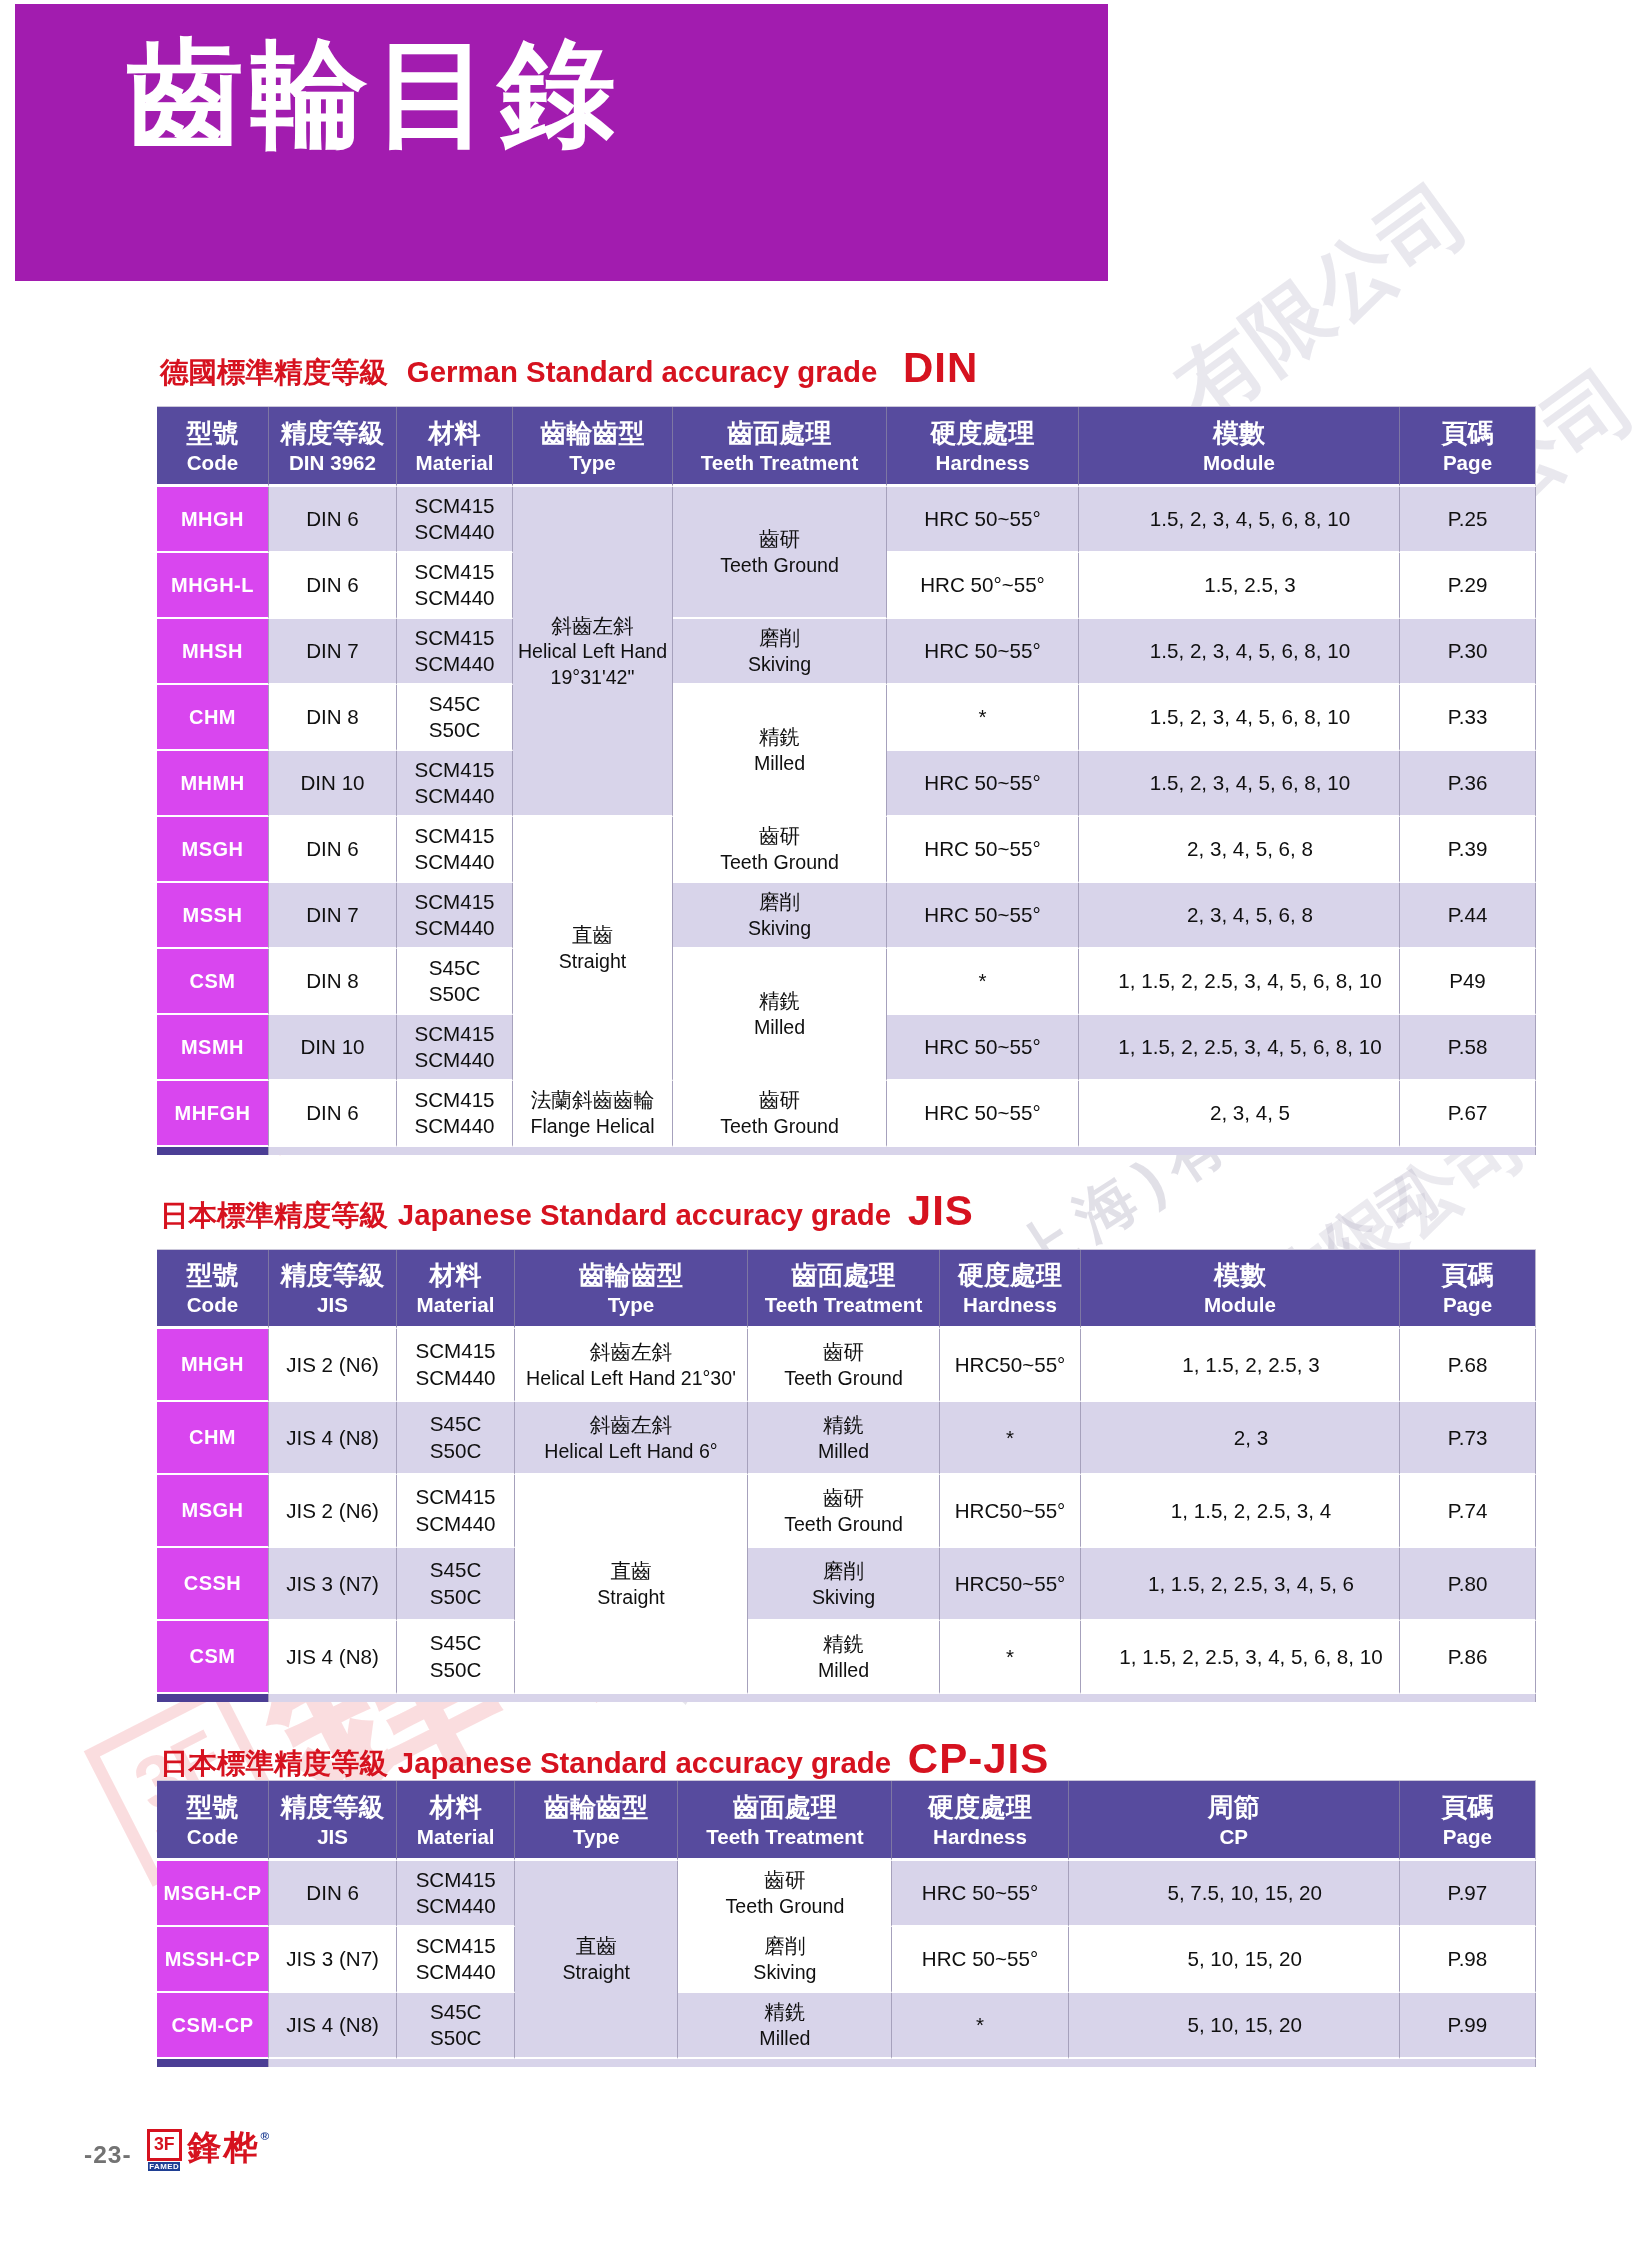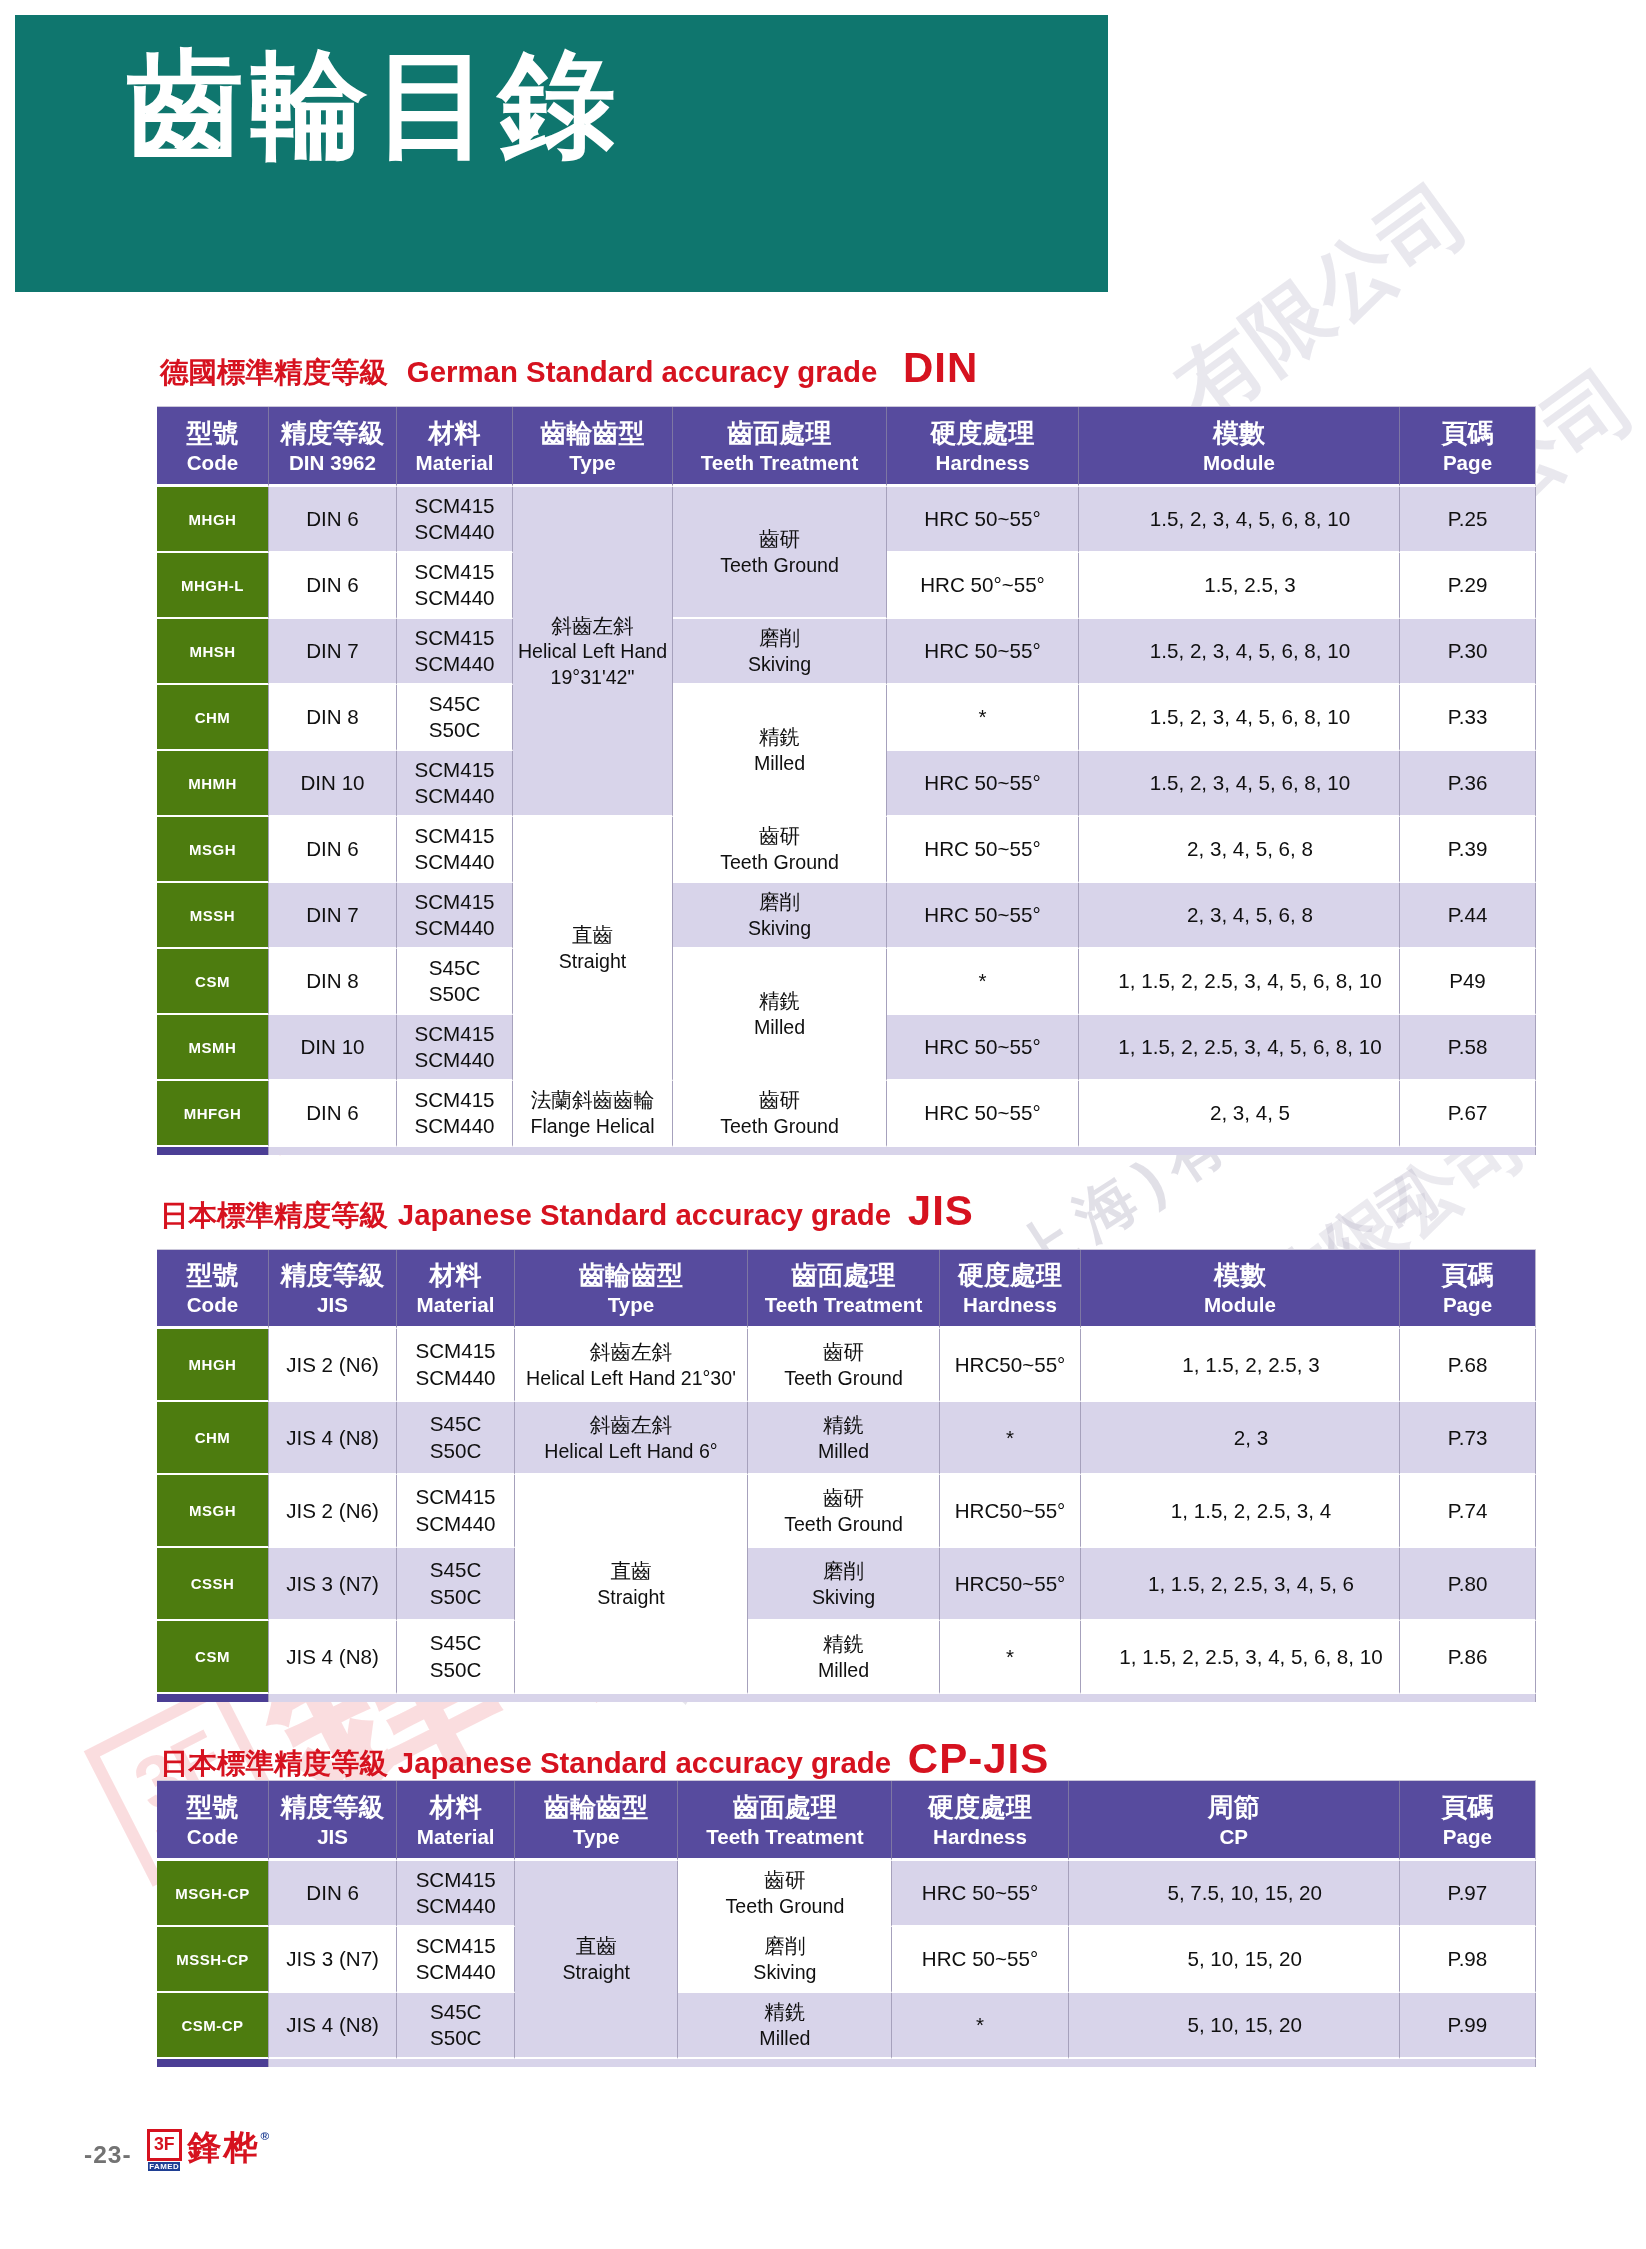--- a/index.html
+++ b/index.html
@@ -1,42 +1,42 @@
 <!DOCTYPE html>
 <html style="font-size:7.9px"><head>
 <meta charset="utf-8">
 <style>
   html,body{margin:0;padding:0;}
   body{
     width:1647px;height:2250px;position:relative;background:#ffffff;
     font-family:"Liberation Sans","DejaVu Sans",sans-serif;color:#111;overflow:hidden;
   }
   
-  .banner{position:absolute;left:14.7px;top:15px;width:1093px;height:277px;background:#0f766e;}
+  .banner{position:absolute;left:14.7px;top:4px;width:1093px;height:277px;background:#a21caf;}
   .banner-zh{position:absolute;left:112px;top:25.5px;font-size:117px;font-weight:900;color:#fff;letter-spacing:6.9px;line-height:1.1;white-space:nowrap;}
   .banner-en{position:absolute;left:361px;top:183px;font-size:73px;font-weight:500;color:#fff;white-space:nowrap;}
   
   .sec-heading{position:absolute;display:flex;align-items:baseline;color:#D6121F;font-weight:700;white-space:nowrap;}
   .sec-heading .shzh{font-size:28.5px;}
   .sec-heading .shen{font-size:29.4px;margin-left:9.8px;}
   .sec-heading .shgrade{font-size:42px;margin-left:16.7px;letter-spacing:1px;}
   #heading-din{left:160px;top:344px;gap:9px;}
   #heading-jis{left:160px;top:1187px;}
   #heading-cpjis{left:160px;top:1735px;}
   
   table.tbl{position:absolute;border-collapse:separate;border-spacing:0;table-layout:fixed;border-top:1.5px solid #CBC7DA;}
   #table-din{left:157px;top:406px;width:1379px;}
   #table-jis{left:157px;top:1249px;width:1379px;}
   #table-cpjis{left:157px;top:1780px;width:1379px;}
   .tbl th{background:#574B9E;color:#fff;border-right:1px solid #7E77A3;border-bottom:3.4px solid #fff;padding:0;vertical-align:middle;text-align:center;font-weight:400;}
   .tbl th:last-child{border-right:1px solid #B9B5CC;}
   .tbl td{border-right:1px solid #A6A1BC;border-bottom:2px solid #fff;padding:0;text-align:center;vertical-align:middle;font-size:20.6px;color:#101010;}
   .hzh{display:block;font-size:26px;font-weight:700;line-height:1.35;}
   .hen{display:block;font-size:20.6px;font-weight:700;line-height:1.2;}
-  td.code{background:#4d7c0f;color:#fff;font-weight:700;font-size:15px;letter-spacing:0.5px;}
+  td.code{background:#d946ef;color:#fff;font-weight:700;font-size:20px;letter-spacing:0.5px;}
   .lav{background:#D8D4EA;}
   .wht{background:#ffffff;}
   td.mod{text-align:center;padding-left:22px;}
   .l2{line-height:1.28;}
   .c-en{font-size:19.6px;line-height:1.3;}
   .c-zh{font-size:20.6px;line-height:1.35;}
   tr.hr1{height:80px;} tr.r134{height:66px;}
   tr.hr2{height:79px;} tr.r148{height:73px;}
   tr.hr3{height:80px;} tr.r135{height:66px;}
   tr.strip{height:7.9px;}

